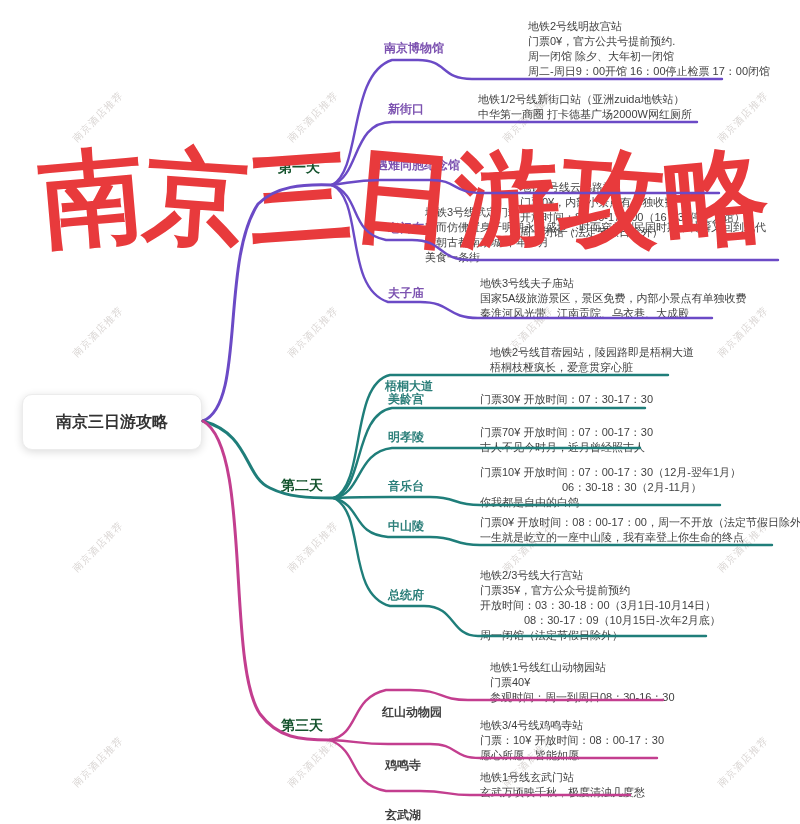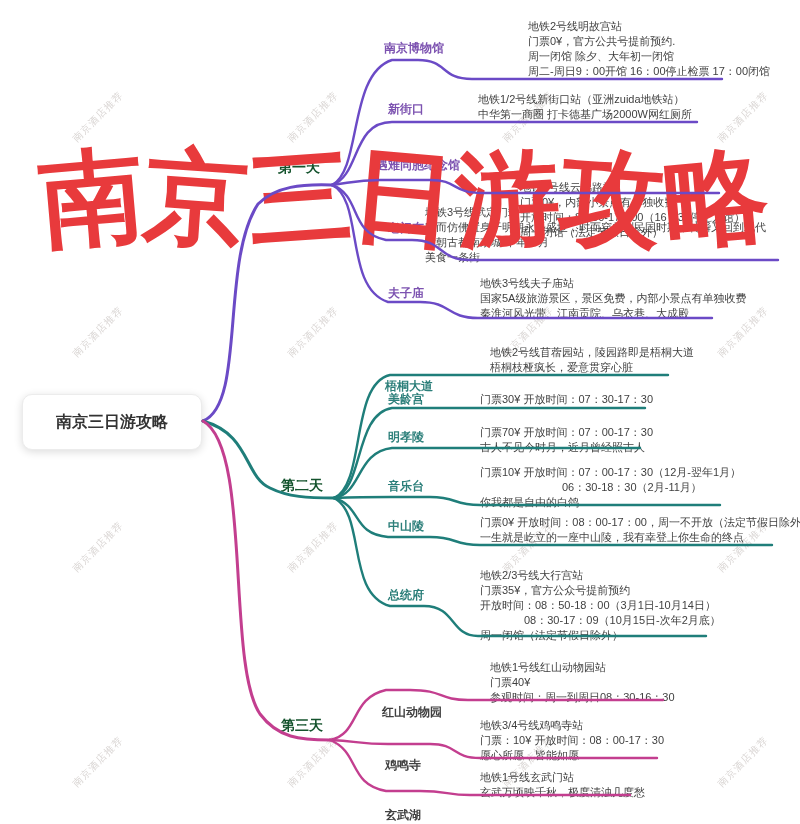--- a/index.html
+++ b/index.html
@@ -144,21 +144,21 @@
   <div class="item-label c2" style="left:388px;top:518px;">中山陵</div>
   <div class="details" style="left:480px;top:515px;">
     <div>门票0¥  开放时间：08：00-17：00，周一不开放（法定节假日除外）</div>
     <div>一生就是屹立的一座中山陵，我有幸登上你生命的终点</div>
   </div>
 
   <div class="item-label c2" style="left:388px;top:587px;">总统府</div>
   <div class="details" style="left:480px;top:568px;">
     <div>地铁2/3号线大行宫站</div>
     <div>门票35¥，官方公众号提前预约</div>
-    <div>开放时间：08：50-18：00（3月1日-10月14日）</div>
+    <div>开放时间：03：30-18：00（3月1日-10月14日）</div>
     <div class="ind44">08：30-17：09（10月15日-次年2月底）</div>
     <div>周一闭馆（法定节假日除外）</div>
   </div>
 
   <div class="day-label" style="left:281px;top:717px;">第三天</div>
 
   <div class="item-label c3" style="left:382px;top:672px;">红山动物园</div>
   <div class="details" style="left:490px;top:660px;">
     <div>地铁1号线红山动物园站</div>
     <div>门票40¥</div>

